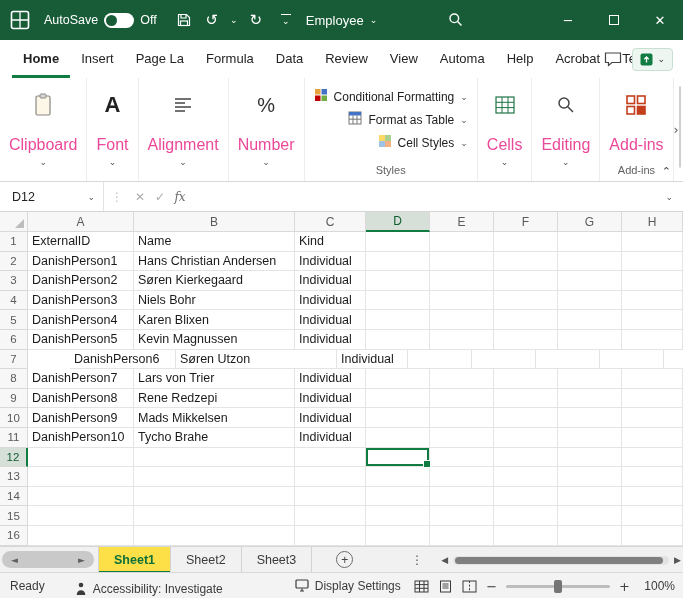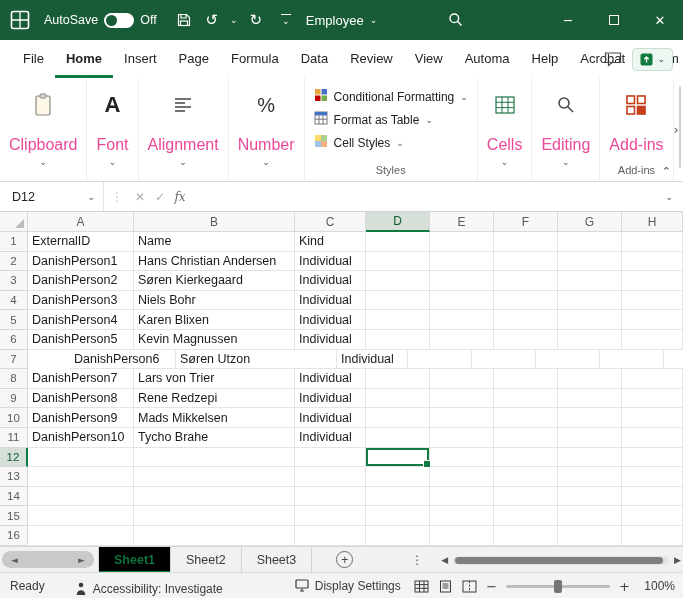--- a/index.html
+++ b/index.html
@@ -36,21 +36,21 @@
   .schev { font-size:9px; color:#333; }
 
   
   .ribbon { position:absolute; top:78px; left:0; right:0; height:104px; background:#fff; border-bottom:1px solid #D8D8D8; display:flex; }
   .rgroup { display:flex; flex-direction:column; align-items:center; padding:10px 9px 2px; border-right:1px solid #EDEDED; position:relative; }
   .gicon { height:34px; display:flex; align-items:center; justify-content:center; }
   .glabel { font-size:16px; color:#ec4899; margin-top:14px; white-space:nowrap; }
   .gchev { font-size:9px; color:#555; margin-top:3px; }
   .fontA { font-size:22px; font-weight:700; color:#222; }
   .pct { font-size:20px; color:#333; }
-  .rgroup.styles { align-items:flex-start; padding-top:7px; width:180px; }
+  .rgroup.styles { align-items:flex-end; padding-top:7px; width:180px; }
   .sitem { display:flex; align-items:center; gap:6px; height:23px; font-size:12px; color:#222; white-space:nowrap; }
   .sichev { font-size:9px; color:#555; }
   .gcaption { margin-top:auto; align-self:center; font-size:11px; color:#5f5f5f; padding-bottom:3px; }
   .rexpand { width:16px; display:flex; align-items:center; justify-content:center; color:#555; font-size:13px; }
   .rstrip { width:11px; height:82px; margin:8px 3px 0 0; border:1px solid #CFCFCF; border-radius:6px; background:#FAFAFA; }
   .rcollapse { position:absolute; right:12px; bottom:3px; font-size:11px; color:#444; }
 
   
   .fbar { position:absolute; top:182px; left:0; right:0; height:30px; background:#fff; border-bottom:1px solid #D4D4D4; display:flex; align-items:center; }
   .namebox { width:104px; height:100%; border-right:1px solid #E3E3E3; display:flex; align-items:center; padding:0 8px 0 12px; font-size:12.5px; color:#222; }
@@ -75,21 +75,21 @@
   .rhead.selh { background:#D6E0D9; color:#0E5C30; border-right:2px solid #107C41; }
   .selcell { box-shadow:inset 0 0 0 2px #107C41; position:relative; overflow:visible; }
   .selcell::after { content:""; position:absolute; right:-2px; bottom:-2px; width:6px; height:6px; background:#107C41; border:1px solid #fff; }
 
   
   .tabstrip { position:absolute; top:546px; left:0; right:0; height:26px; background:#F1F1F1; border-top:1px solid #D6D6D6; display:flex; align-items:center; }
   .sheetnav { width:92px; height:17px; margin:0 4px 0 2px; background:#C9C9C9; border-radius:9px; display:flex; align-items:center; justify-content:space-between; padding:0 9px; color:#5f5f5f; font-size:9px; }
   .stabs { display:flex; height:26px; }
   .stab { height:26px; padding:0 15px; display:flex; align-items:center; font-size:12.5px; color:#3b3b3b; border-right:1px solid #D2D2D2; }
   .stab:first-child { border-left:1px solid #D2D2D2; }
-  .stab.active { background:#000000; color:#0E703A; font-weight:700; box-shadow:inset 0 -2px 0 #107C41; }
+  .stab.active { background:#fde047; color:#0E703A; font-weight:700; box-shadow:inset 0 -2px 0 #107C41; }
   .addsheet { width:17px; height:17px; border:1px solid #6d6d6d; border-radius:50%; margin-left:24px; display:flex; align-items:center; justify-content:center; font-size:12px; color:#444; line-height:1; }
   .kebab { margin-left:58px; color:#555; font-size:12px; }
   .hscroll { position:absolute; right:2px; top:0; height:26px; display:flex; align-items:center; gap:5px; }
   .harr { color:#555; font-size:9px; }
   .htrack { width:216px; height:9px; border-radius:5px; background:#E3E3E3; position:relative; }
   .hthumb { position:absolute; left:2px; top:1px; width:208px; height:7px; border-radius:4px; background:#7F7F7F; display:block; }
 
   
   .statusbar { position:absolute; top:572px; left:0; right:0; height:26px; background:#F3F3F3; border-top:1px solid #D9D9D9; display:flex; align-items:center; font-size:12px; color:#3b3b3b; }
   .sb-ready { margin-left:10px; }
@@ -147,21 +147,20 @@
       <span class="wbtn glyph">─</span>
       <span class="wbtn">
           <span class="maxbox"></span>
         </span>
       <span class="wbtn glyph">✕</span>
     </div>
   </div>
 
   <div class="tabrow">
     <div class="rtabs">
-        <div class="rtab">File</div>
         <div class="rtab active">Home</div>
         <div class="rtab">Insert</div>
         <div class="rtab">Page La</div>
         <div class="rtab">Formula</div>
         <div class="rtab">Data</div>
         <div class="rtab">Review</div>
         <div class="rtab">View</div>
         <div class="rtab">Automa</div>
         <div class="rtab">Help</div>
         <div class="rtab">Acrobat</div>

